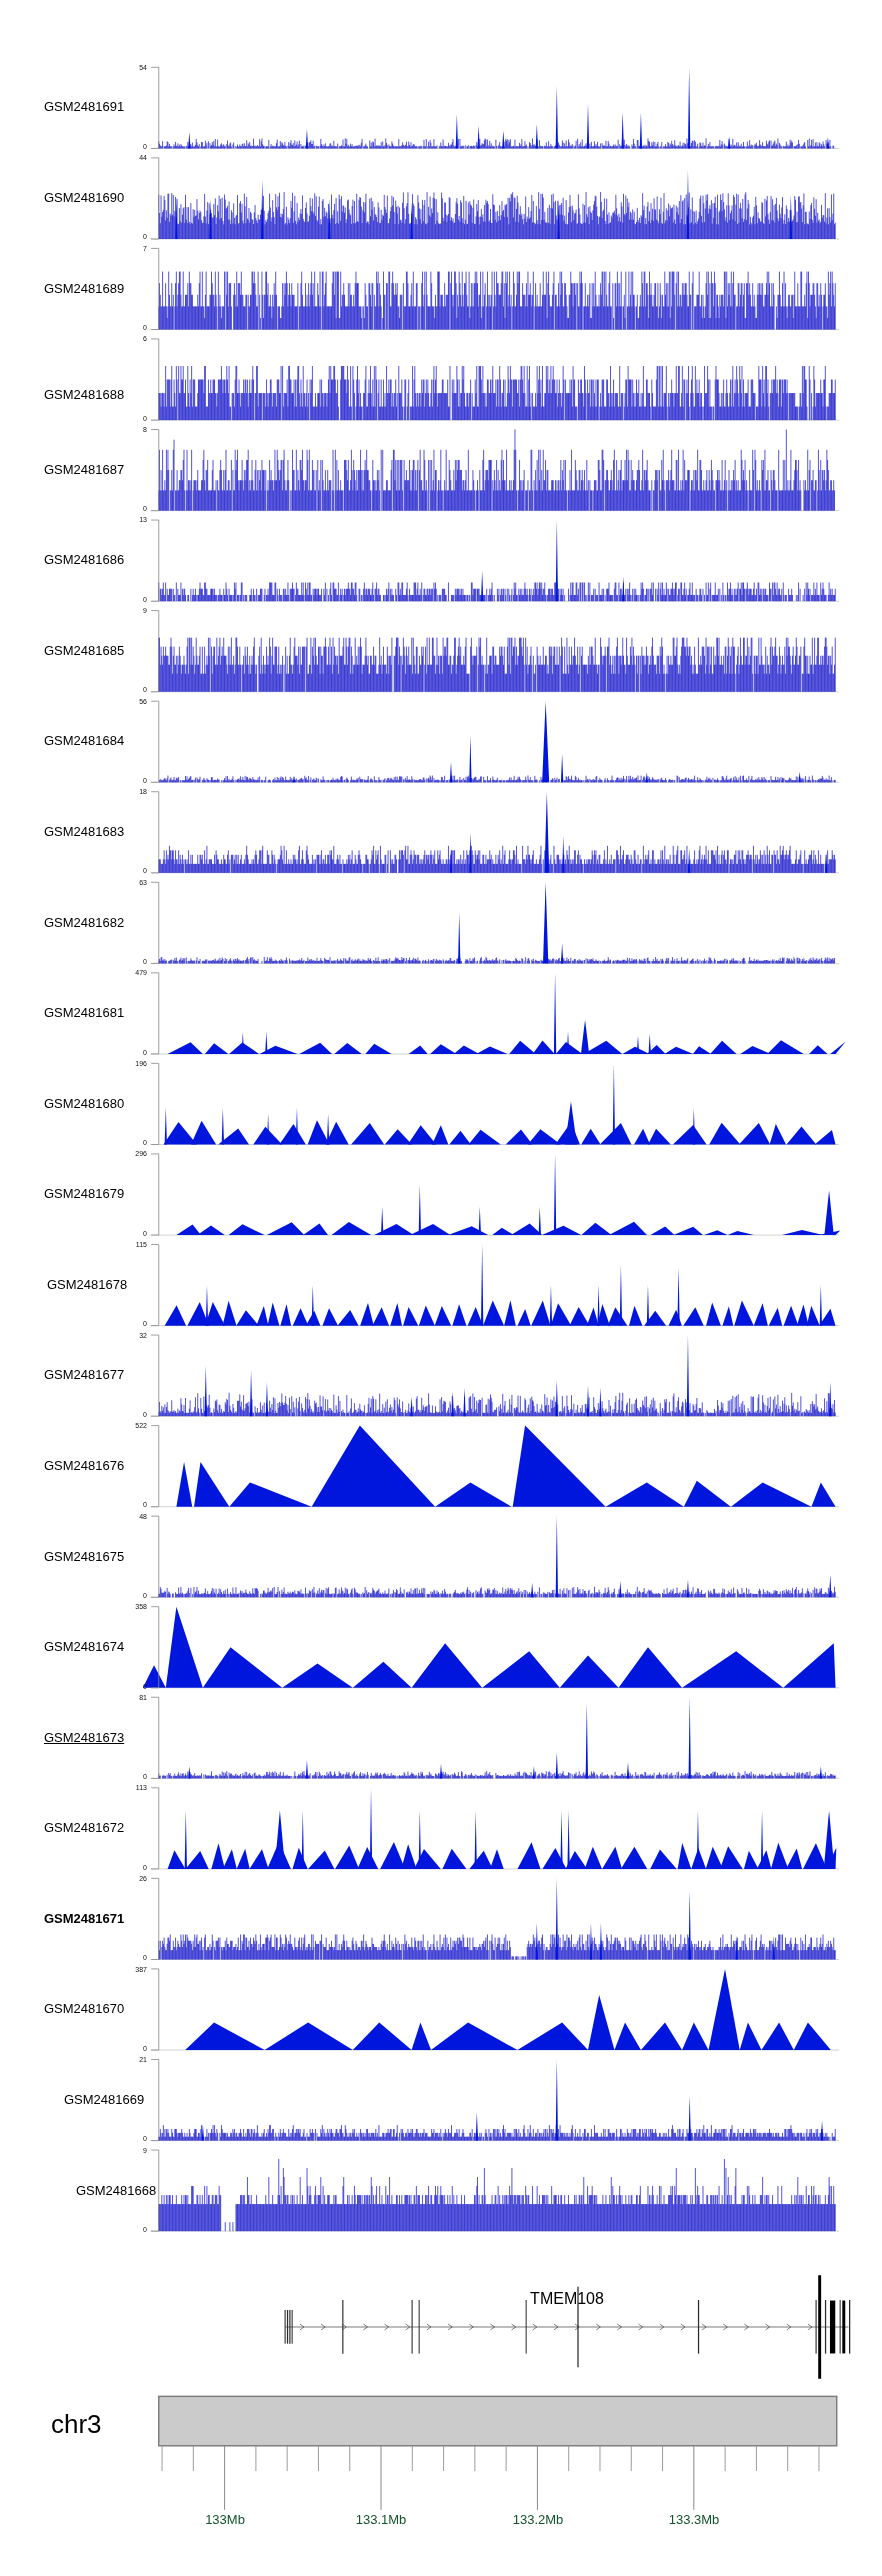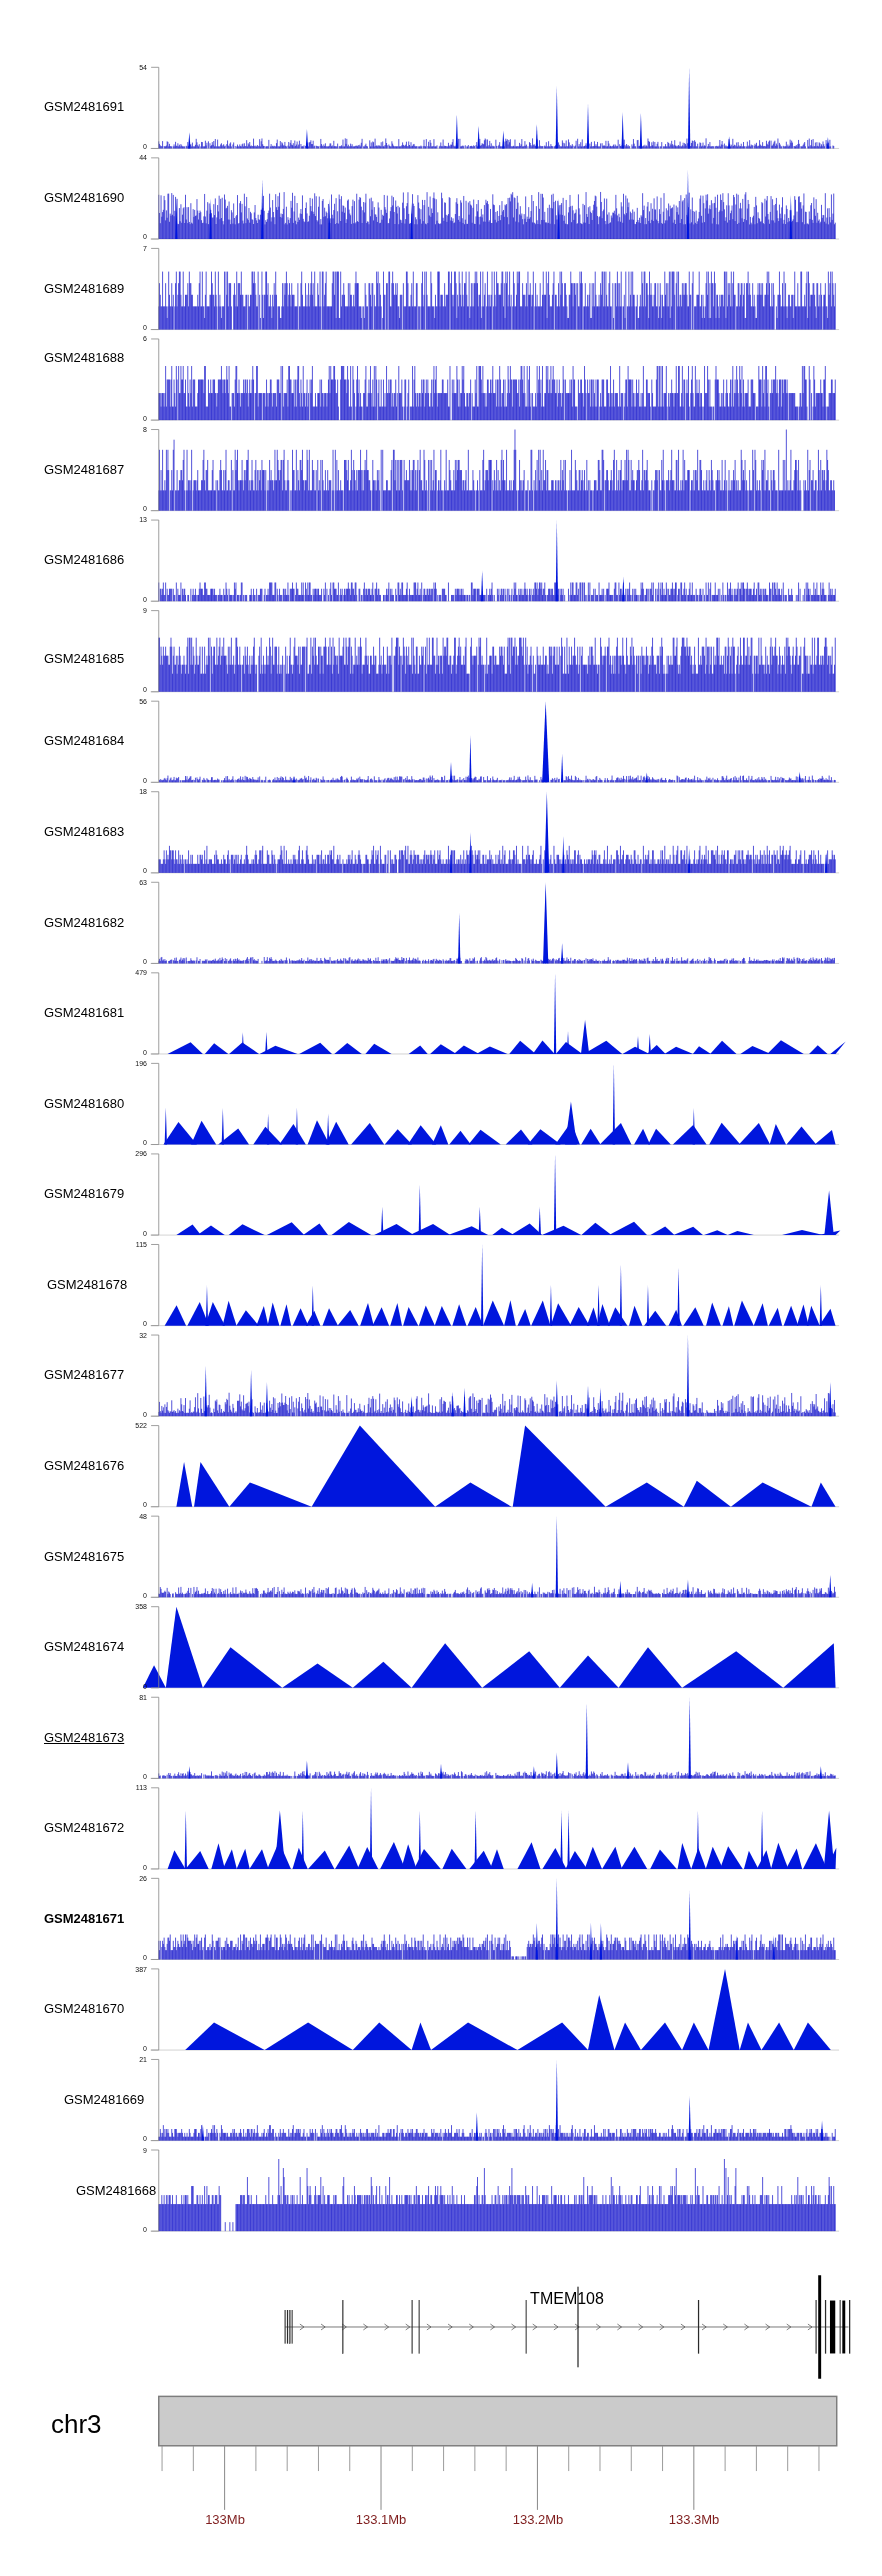--- a/index.html
+++ b/index.html
@@ -4,21 +4,21 @@
 <title>Genome signal tracks figure</title>
 <style>
   html,body{margin:0;padding:0;background:#ffffff;}
   #stage{position:relative;width:882px;height:2576px;background:#ffffff;overflow:hidden;
          font-family:"Liberation Sans",sans-serif;}
   #gfx{position:absolute;left:0;top:0;}
   .track-label{position:absolute;font-size:13px;color:#000;white-space:nowrap;}
   .ynum{position:absolute;width:59px;text-align:right;font-size:7px;color:#111;white-space:nowrap;}
   .gene-name{position:absolute;font-size:16px;color:#000;transform:translateX(-50%);white-space:nowrap;}
   .chr-label{position:absolute;font-size:26px;color:#000;white-space:nowrap;}
-  .ruler-label{position:absolute;font-size:13px;color:#7f1d1d;transform:translateX(-50%);white-space:nowrap;}
+  .ruler-label{position:absolute;font-size:13px;color:#14532d;transform:translateX(-50%);white-space:nowrap;}
 </style>
 </head>
 <body>
 
 <div id="stage">
   <svg id="gfx" width="882" height="2576" viewBox="0 0 1500 4380">
       <g>
         <line x1="256" y1="252" x2="1427" y2="252" stroke="#b4b4b4" stroke-width="1"></line>
         <path d="M270.0 252V239.9M271.3 252V244.2M272.6 252V246.8M273.9 252V248.3M275.2 252V248.1M276.5 252V239.5M279.1 252V248.1M280.4 252V248.4M281.7 252V248.4M283.0 252V247.1M284.3 252V239.9M285.6 252V240.9M286.9 252V248.5M288.2 252V244.2M289.5 252V248.0M290.8 252V248.4M292.1 252V248.5M294.7 252V248.4M296.0 252V245.1M297.3 252V248.4M298.6 252V240.7M299.9 252V247.3M301.2 252V248.0M302.5 252V243.2M303.8 252V248.5M305.1 252V245.6M306.4 252V248.5M307.7 252V244.6M309.0 252V246.9M310.3 252V248.4M311.6 252V248.5M312.9 252V248.5M314.2 252V248.5M316.8 252V247.5M318.1 252V248.5M319.4 252V241.1M320.7 252V247.9M322.0 252V248.4M323.3 252V245.6M324.6 252V244.9M325.9 252V248.5M327.2 252V242.0M328.5 252V248.5M329.8 252V248.5M331.1 252V248.5M332.4 252V245.8M333.7 252V235.6M335.0 252V241.6M336.3 252V246.6M337.6 252V248.5M338.9 252V244.8M341.5 252V248.5M342.8 252V240.9M344.1 252V241.2M345.4 252V248.5M346.7 252V248.5M348.0 252V248.4M349.3 252V238.8M350.6 252V247.0M351.9 252V242.3M354.5 252V239.9M357.1 252V243.1M358.4 252V248.0M359.7 252V246.6M361.0 252V241.2M362.3 252V245.8M363.6 252V239.3M364.9 252V248.4M366.2 252V235.9M367.5 252V248.5M368.8 252V248.5M370.1 252V236.9M371.4 252V248.5M372.7 252V248.5M374.0 252V248.5M375.3 252V245.2M376.6 252V243.2M377.9 252V248.2M379.2 252V246.3M380.5 252V244.8M381.8 252V248.5M383.1 252V247.3M385.7 252V244.7M387.0 252V238.4M388.3 252V247.2M389.6 252V248.5M390.9 252V243.8M392.2 252V241.7M393.5 252V248.5M396.1 252V245.3M397.4 252V241.8M400.0 252V247.8M402.6 252V248.5M403.9 252V245.4M405.2 252V248.5M406.5 252V248.5M407.8 252V245.2M409.1 252V248.1M410.4 252V248.5M411.7 252V245.0M413.0 252V243.7M414.3 252V248.5M415.6 252V243.2M416.9 252V247.7M418.2 252V248.2M419.5 252V237.9M420.8 252V248.5M422.1 252V243.2M423.4 252V245.3M424.7 252V241.0M426.0 252V248.2M427.3 252V246.9M428.6 252V248.3M429.9 252V247.8M431.2 252V235.3M432.5 252V248.2M433.8 252V247.0M435.1 252V248.4M436.4 252V248.5M437.7 252V246.1M439.0 252V248.5M440.3 252V247.7M441.6 252V236.2M442.9 252V248.5M444.2 252V239.8M445.5 252V235.0M446.8 252V244.8M448.1 252V247.7M449.4 252V247.8M452.0 252V248.5M453.3 252V248.4M454.6 252V248.2M455.9 252V248.5M457.2 252V237.4M459.8 252V248.5M461.1 252V244.6M462.4 252V248.5M463.7 252V247.4M465.0 252V248.5M466.3 252V247.4M467.6 252V248.2M468.9 252V248.5M470.2 252V243.0M471.5 252V236.9M472.8 252V248.4M474.1 252V248.4M475.4 252V248.5M476.7 252V239.4M478.0 252V246.9M479.3 252V241.4M480.6 252V243.4M481.9 252V246.9M483.2 252V246.9M484.5 252V240.9M485.8 252V247.6M487.1 252V248.5M489.7 252V247.2M491.0 252V241.0M492.3 252V248.5M493.6 252V242.5M494.9 252V237.9M496.2 252V245.5M497.5 252V246.5M498.8 252V243.0M500.1 252V248.5M501.4 252V238.5M502.7 252V247.7M504.0 252V245.3M505.3 252V240.2M506.6 252V248.5M507.9 252V245.4M509.2 252V238.8M511.8 252V244.4M513.1 252V248.5M514.4 252V248.2M515.7 252V248.5M517.0 252V246.8M519.6 252V247.7M522.2 252V245.7M523.5 252V241.8M524.8 252V248.5M526.1 252V241.7M527.4 252V240.9M528.7 252V238.1M530.0 252V244.5M531.3 252V244.6M532.6 252V238.8M533.9 252V248.5M535.2 252V247.3M537.8 252V247.4M539.1 252V247.8M540.4 252V248.3M541.7 252V248.5M544.3 252V247.6M545.6 252V235.8M546.9 252V244.5M548.2 252V247.3M549.5 252V248.5M550.8 252V245.1M552.1 252V247.8M553.4 252V243.3M554.7 252V248.4M556.0 252V248.5M557.3 252V248.5M558.6 252V248.5M559.9 252V247.5M561.2 252V243.5M562.5 252V243.4M563.8 252V248.2M565.1 252V246.8M566.4 252V248.5M567.7 252V239.0M569.0 252V248.1M570.3 252V248.2M571.6 252V248.5M572.9 252V248.5M574.2 252V243.7M576.8 252V248.5M578.1 252V247.8M579.4 252V248.4M580.7 252V246.6M582.0 252V248.5M583.3 252V236.9M584.6 252V248.5M585.9 252V248.5M587.2 252V234.8M588.5 252V244.2M589.8 252V235.7M591.1 252V248.3M592.4 252V245.6M593.7 252V248.5M595.0 252V248.3M596.3 252V243.8M597.6 252V248.1M598.9 252V244.9M600.2 252V248.5M601.5 252V248.5M602.8 252V248.5M604.1 252V247.9M605.4 252V247.2M606.7 252V247.4M608.0 252V248.3M609.3 252V246.2M610.6 252V248.5M611.9 252V245.7M613.2 252V248.5M614.5 252V242.3M615.8 252V235.6M618.4 252V248.4M619.7 252V248.5M621.0 252V246.4M622.3 252V243.9M623.6 252V247.9M624.9 252V248.5M628.8 252V238.2M630.1 252V248.5M631.4 252V241.8M632.7 252V248.5M634.0 252V240.1M635.3 252V241.4M636.6 252V248.5M637.9 252V235.3M639.2 252V247.8M640.5 252V246.9M641.8 252V248.3M643.1 252V246.4M644.4 252V248.0M645.7 252V246.9M647.0 252V248.3M648.3 252V241.4M649.6 252V248.5M650.9 252V240.1M652.2 252V248.3M653.5 252V248.5M654.8 252V246.2M656.1 252V235.0M657.4 252V242.7M658.7 252V246.7M661.3 252V245.3M662.6 252V247.5M663.9 252V248.5M665.2 252V248.5M666.5 252V239.8M667.8 252V243.8M669.1 252V247.2M670.4 252V248.5M671.7 252V248.3M673.0 252V248.3M674.3 252V248.5M675.6 252V248.3M676.9 252V248.5M678.2 252V236.1M679.5 252V248.5M680.8 252V248.4M682.1 252V248.2M683.4 252V246.6M684.7 252V241.7M686.0 252V245.9M687.3 252V247.1M688.6 252V247.8M689.9 252V245.6M691.2 252V240.5M692.5 252V248.2M693.8 252V248.1M695.1 252V240.1M696.4 252V246.1M697.7 252V248.5M699.0 252V241.4M700.3 252V248.3M701.6 252V247.4M702.9 252V245.1M704.2 252V244.3M705.5 252V247.5M706.8 252V248.5M708.1 252V248.2M709.4 252V248.3M712.0 252V248.5M713.3 252V248.5M714.6 252V248.5M715.9 252V247.1M717.2 252V248.5M719.8 252V248.1M721.1 252V237.2M722.4 252V248.0M723.7 252V248.5M725.0 252V236.1M727.6 252V248.1M728.9 252V240.6M730.2 252V248.5M731.5 252V237.6M732.8 252V242.4M734.1 252V248.5M735.4 252V248.5M736.7 252V248.0M738.0 252V236.2M739.3 252V248.5M740.6 252V248.5M741.9 252V248.4M743.2 252V246.7M747.1 252V248.5M748.4 252V247.4M749.7 252V241.8M751.0 252V248.2M752.3 252V248.3M753.6 252V236.8M754.9 252V248.5M756.2 252V247.3M757.5 252V247.8M758.8 252V248.1M760.1 252V248.5M761.4 252V248.5M762.7 252V242.4M764.0 252V247.1M765.3 252V248.5M766.6 252V245.4M767.9 252V245.7M769.2 252V241.3M770.5 252V236.2M771.8 252V247.1M773.1 252V248.5M774.4 252V248.5M775.7 252V247.0M777.0 252V242.9M779.6 252V235.7M782.2 252V235.6M783.5 252V248.5M784.8 252V248.4M786.1 252V247.5M787.4 252V247.1M788.7 252V248.3M791.3 252V246.6M793.9 252V248.5M795.2 252V248.5M796.5 252V246.2M799.1 252V248.5M800.4 252V247.9M801.7 252V247.5M803.0 252V248.5M804.3 252V248.5M805.6 252V246.7M806.9 252V248.0M809.5 252V246.4M810.8 252V241.2M812.1 252V248.5M813.4 252V248.5M814.7 252V246.9M816.0 252V235.8M817.3 252V247.4M818.6 252V246.4M819.9 252V243.2M821.2 252V244.1M822.5 252V244.9M823.8 252V238.1M825.1 252V235.1M826.4 252V236.7M827.7 252V248.4M829.0 252V236.7M830.3 252V248.5M831.6 252V246.4M832.9 252V239.1M834.2 252V248.5M835.5 252V243.3M836.8 252V248.4M838.1 252V247.3M839.4 252V248.3M840.7 252V248.4M843.3 252V237.1M844.6 252V247.6M847.2 252V247.8M848.5 252V245.8M849.8 252V241.3M851.1 252V248.4M852.4 252V248.4M853.7 252V248.5M855.0 252V248.5M856.3 252V246.9M857.6 252V248.4M858.9 252V240.2M860.2 252V235.4M861.5 252V239.0M862.8 252V236.4M864.1 252V245.2M865.4 252V237.6M866.7 252V241.4M868.0 252V236.3M869.3 252V248.3M870.6 252V248.5M871.9 252V248.5M873.2 252V247.5M874.5 252V248.5M875.8 252V236.9M877.1 252V248.4M878.4 252V248.5M879.7 252V248.1M881.0 252V248.3M882.3 252V248.4M883.6 252V242.5M884.9 252V247.7M886.2 252V244.9M887.5 252V236.0M888.8 252V248.5M890.1 252V248.5M891.4 252V247.6M892.7 252V239.6M894.0 252V247.4M895.3 252V245.4M897.9 252V248.3M900.5 252V241.3M901.8 252V242.8M903.1 252V246.3M904.4 252V248.4M905.7 252V234.9M907.0 252V246.4M908.3 252V244.6M909.6 252V246.8M910.9 252V247.9M912.2 252V248.3M913.5 252V236.6M916.1 252V248.5M917.4 252V238.0M918.7 252V247.3M920.0 252V248.3M921.3 252V248.1M922.6 252V248.1M925.2 252V248.2M926.5 252V247.0M927.8 252V248.5M929.1 252V241.4M930.4 252V248.5M931.7 252V248.4M933.0 252V239.7M934.3 252V248.4M935.6 252V248.5M936.9 252V244.6M938.2 252V247.8M939.5 252V248.2M942.1 252V248.5M943.4 252V248.4M944.7 252V246.9M946.0 252V247.0M947.3 252V248.1M949.9 252V241.7M951.2 252V245.7M952.5 252V248.4M953.8 252V248.4M955.1 252V248.5M956.4 252V238.3M957.7 252V242.3M959.0 252V248.5M960.3 252V243.2M961.6 252V248.5M962.9 252V238.4M964.2 252V248.0M965.5 252V248.5M966.8 252V236.6M968.1 252V241.7M969.4 252V248.4M970.7 252V246.4M972.0 252V248.3M973.3 252V244.6M974.6 252V247.3M977.2 252V248.5M978.5 252V247.0M979.8 252V238.9M982.4 252V235.5M983.7 252V248.5M985.0 252V244.6M986.3 252V248.5M987.6 252V241.4M988.9 252V248.5M990.2 252V236.6M991.5 252V248.5M992.8 252V248.4M994.1 252V247.9M995.4 252V246.8M996.7 252V243.3M998.0 252V247.5M999.3 252V248.5M1000.6 252V244.3M1003.2 252V243.7M1004.5 252V248.5M1005.8 252V240.8M1007.1 252V248.4M1008.4 252V248.4M1009.7 252V247.9M1011.0 252V239.8M1012.3 252V247.7M1013.6 252V244.8M1014.9 252V247.6M1016.2 252V240.9M1017.5 252V248.5M1018.8 252V248.5M1020.1 252V248.5M1021.4 252V243.4M1024.0 252V243.1M1025.3 252V247.4M1026.6 252V247.2M1027.9 252V246.9M1029.2 252V248.0M1030.5 252V239.0M1031.8 252V248.5M1033.1 252V248.2M1034.4 252V239.1M1035.7 252V243.6M1037.0 252V248.5M1038.3 252V247.5M1039.6 252V248.5M1040.9 252V248.4M1042.2 252V247.5M1043.5 252V245.4M1044.8 252V248.5M1046.1 252V245.1M1047.4 252V247.0M1048.7 252V248.4M1050.0 252V247.7M1051.3 252V237.1M1053.9 252V244.8M1055.2 252V247.9M1056.5 252V248.5M1057.8 252V246.6M1059.1 252V236.6M1060.4 252V247.2M1061.7 252V237.0M1063.0 252V246.4M1064.3 252V248.5M1065.6 252V244.5M1066.9 252V248.4M1068.2 252V246.1M1069.5 252V248.5M1070.8 252V248.1M1074.7 252V245.1M1076.0 252V248.4M1077.3 252V236.0M1078.6 252V243.8M1079.9 252V248.1M1081.2 252V248.5M1083.8 252V237.9M1085.1 252V237.5M1086.4 252V248.1M1087.7 252V247.5M1089.0 252V248.5M1090.3 252V243.7M1091.6 252V248.5M1092.9 252V248.5M1094.2 252V247.0M1095.5 252V248.4M1096.8 252V245.7M1098.1 252V248.5M1099.4 252V246.9M1100.7 252V248.5M1102.0 252V235.1M1103.3 252V239.4M1104.6 252V240.8M1105.9 252V248.5M1107.2 252V247.7M1108.5 252V241.5M1109.8 252V246.6M1111.1 252V240.0M1112.4 252V248.5M1113.7 252V241.0M1115.0 252V248.5M1116.3 252V248.5M1117.6 252V244.1M1118.9 252V240.8M1120.2 252V248.5M1122.8 252V248.5M1124.1 252V248.5M1125.4 252V241.2M1128.0 252V248.5M1129.3 252V248.5M1130.6 252V248.5M1131.9 252V244.6M1133.2 252V248.5M1134.5 252V248.5M1135.8 252V240.9M1137.1 252V242.7M1138.4 252V248.5M1139.7 252V243.7M1141.0 252V246.5M1142.3 252V239.0M1143.6 252V244.7M1144.9 252V248.3M1146.2 252V245.8M1147.5 252V237.9M1148.8 252V247.0M1150.1 252V248.5M1151.4 252V247.2M1152.7 252V248.4M1154.0 252V246.2M1155.3 252V248.2M1156.6 252V240.3M1157.9 252V248.3M1159.2 252V248.5M1160.5 252V246.7M1161.8 252V242.2M1163.1 252V248.4M1164.4 252V242.9M1165.7 252V244.5M1167.0 252V247.3M1168.3 252V235.2M1169.6 252V243.2M1170.9 252V246.7M1172.2 252V248.4M1173.5 252V248.2M1174.8 252V247.8M1176.1 252V242.6M1177.4 252V238.6M1178.7 252V239.3M1180.0 252V248.4M1181.3 252V238.0M1182.6 252V240.6M1183.9 252V248.3M1185.2 252V248.5M1186.5 252V243.9M1189.1 252V248.5M1190.4 252V241.7M1191.7 252V242.8M1193.0 252V248.5M1194.3 252V247.3M1195.6 252V242.0M1196.9 252V248.5M1198.2 252V246.8M1199.5 252V247.5M1200.8 252V234.8M1203.4 252V248.5M1204.7 252V244.3M1206.0 252V248.0M1207.3 252V241.1M1208.6 252V248.5M1209.9 252V248.5M1211.2 252V248.3M1212.5 252V248.0M1213.8 252V248.5M1216.4 252V248.4M1217.7 252V248.0M1219.0 252V247.6M1220.3 252V248.5M1221.6 252V248.5M1222.9 252V247.3M1224.2 252V237.6M1225.5 252V248.5M1226.8 252V245.2M1228.1 252V239.4M1229.4 252V245.8M1232.0 252V243.7M1233.3 252V248.3M1234.6 252V246.7M1235.9 252V248.4M1237.2 252V248.5M1238.5 252V248.5M1239.8 252V236.2M1241.1 252V244.9M1242.4 252V248.4M1243.7 252V245.6M1245.0 252V248.5M1246.3 252V235.6M1247.6 252V247.7M1248.9 252V245.6M1250.2 252V246.5M1251.5 252V248.3M1252.8 252V241.9M1254.1 252V248.5M1255.4 252V241.3M1256.7 252V246.8M1258.0 252V248.5M1259.3 252V248.1M1260.6 252V243.9M1261.9 252V248.5M1263.2 252V248.5M1264.5 252V241.0M1265.8 252V248.4M1267.1 252V248.3M1269.7 252V248.5M1271.0 252V240.4M1272.3 252V248.5M1273.6 252V247.1M1274.9 252V237.9M1276.2 252V248.5M1277.5 252V245.3M1278.8 252V246.8M1280.1 252V246.6M1282.7 252V247.4M1284.0 252V244.1M1285.3 252V246.4M1286.6 252V242.4M1287.9 252V248.5M1289.2 252V247.4M1290.5 252V247.6M1291.8 252V237.9M1293.1 252V245.3M1294.4 252V247.5M1295.7 252V247.4M1297.0 252V241.3M1298.3 252V248.2M1299.6 252V248.0M1300.9 252V247.7M1302.2 252V248.5M1303.5 252V238.9M1304.8 252V244.0M1306.1 252V246.0M1307.4 252V240.5M1308.7 252V238.5M1311.3 252V238.7M1312.6 252V247.4M1313.9 252V246.9M1315.2 252V243.8M1316.5 252V240.6M1317.8 252V238.8M1319.1 252V247.6M1320.4 252V243.7M1321.7 252V246.7M1323.0 252V235.1M1325.6 252V242.5M1326.9 252V245.4M1328.2 252V248.4M1329.5 252V248.5M1332.1 252V247.5M1333.4 252V248.5M1334.7 252V248.5M1336.0 252V248.2M1337.3 252V240.5M1338.6 252V248.2M1339.9 252V245.3M1341.2 252V248.5M1342.5 252V247.2M1343.8 252V237.0M1345.1 252V242.3M1346.4 252V238.7M1347.7 252V242.0M1350.3 252V248.1M1351.6 252V248.1M1352.9 252V248.5M1354.2 252V246.2M1355.5 252V248.5M1356.8 252V244.7M1358.1 252V237.5M1359.4 252V244.1M1362.0 252V248.3M1363.3 252V248.5M1364.6 252V248.4M1365.9 252V245.9M1367.2 252V243.5M1368.5 252V241.1M1369.8 252V248.4M1373.7 252V237.6M1375.0 252V248.5M1376.3 252V235.2M1377.6 252V248.5M1378.9 252V246.4M1380.2 252V237.4M1381.5 252V248.5M1382.8 252V236.0M1384.1 252V248.5M1385.4 252V248.1M1386.7 252V241.9M1388.0 252V248.4M1389.3 252V241.3M1390.6 252V247.5M1391.9 252V248.5M1393.2 252V241.7M1394.5 252V243.2M1395.8 252V248.5M1397.1 252V245.0M1398.4 252V248.2M1399.7 252V240.1M1401.0 252V244.9M1402.3 252V248.2M1404.9 252V237.8M1406.2 252V243.6M1407.5 252V248.0M1408.8 252V242.3M1410.1 252V248.5M1411.4 252V237.3M1412.7 252V248.4M1416.6 252V247.0M1417.9 252V247.8" stroke="#0000c6" stroke-width="1.15" fill="none"></path>
         <polygon points="320.0,252.0 322.0,224.4 324.0,252.0" fill="#0016dd"></polygon>
@@ -551,30 +551,30 @@
   <div id="overlay">
       <div class="track-label" style="left: 44px; top: 99px;">GSM2481691</div>
       <div class="ynum" style="left: 88px; top: 64px;">54</div>
       <div class="ynum" style="left: 88px; top: 143px;">0</div>
       <div class="track-label" style="left: 44px; top: 190px;">GSM2481690</div>
       <div class="ynum" style="left: 88px; top: 154px;">44</div>
       <div class="ynum" style="left: 88px; top: 233px;">0</div>
       <div class="track-label" style="left: 44px; top: 281px;">GSM2481689</div>
       <div class="ynum" style="left: 88px; top: 245px;">7</div>
       <div class="ynum" style="left: 88px; top: 324px;">0</div>
-      <div class="track-label" style="left: 44px; top: 350px;">GSM2481688</div>
+      <div class="track-label" style="left: 44px; top: 387px;">GSM2481688</div>
       <div class="ynum" style="left: 88px; top: 335px;">6</div>
       <div class="ynum" style="left: 88px; top: 415px;">0</div>
       <div class="track-label" style="left: 44px; top: 462px;">GSM2481687</div>
       <div class="ynum" style="left: 88px; top: 426px;">8</div>
       <div class="ynum" style="left: 88px; top: 505px;">0</div>
       <div class="track-label" style="left: 44px; top: 552px;">GSM2481686</div>
       <div class="ynum" style="left: 88px; top: 516px;">13</div>
       <div class="ynum" style="left: 88px; top: 596px;">0</div>
-      <div class="track-label" style="left: 44px; top: 643px; margin-top: 8px;">GSM2481685</div>
+      <div class="track-label" style="left: 44px; top: 643px;">GSM2481685</div>
       <div class="ynum" style="left: 88px; top: 607px;">9</div>
       <div class="ynum" style="left: 88px; top: 686px;">0</div>
       <div class="track-label" style="left: 44px; top: 733px;">GSM2481684</div>
       <div class="ynum" style="left: 88px; top: 698px;">56</div>
       <div class="ynum" style="left: 88px; top: 777px;">0</div>
       <div class="track-label" style="left: 44px; top: 824px;">GSM2481683</div>
       <div class="ynum" style="left: 88px; top: 788px;">18</div>
       <div class="ynum" style="left: 88px; top: 867px;">0</div>
       <div class="track-label" style="left: 44px; top: 915px;">GSM2481682</div>
       <div class="ynum" style="left: 88px; top: 879px;">63</div>

